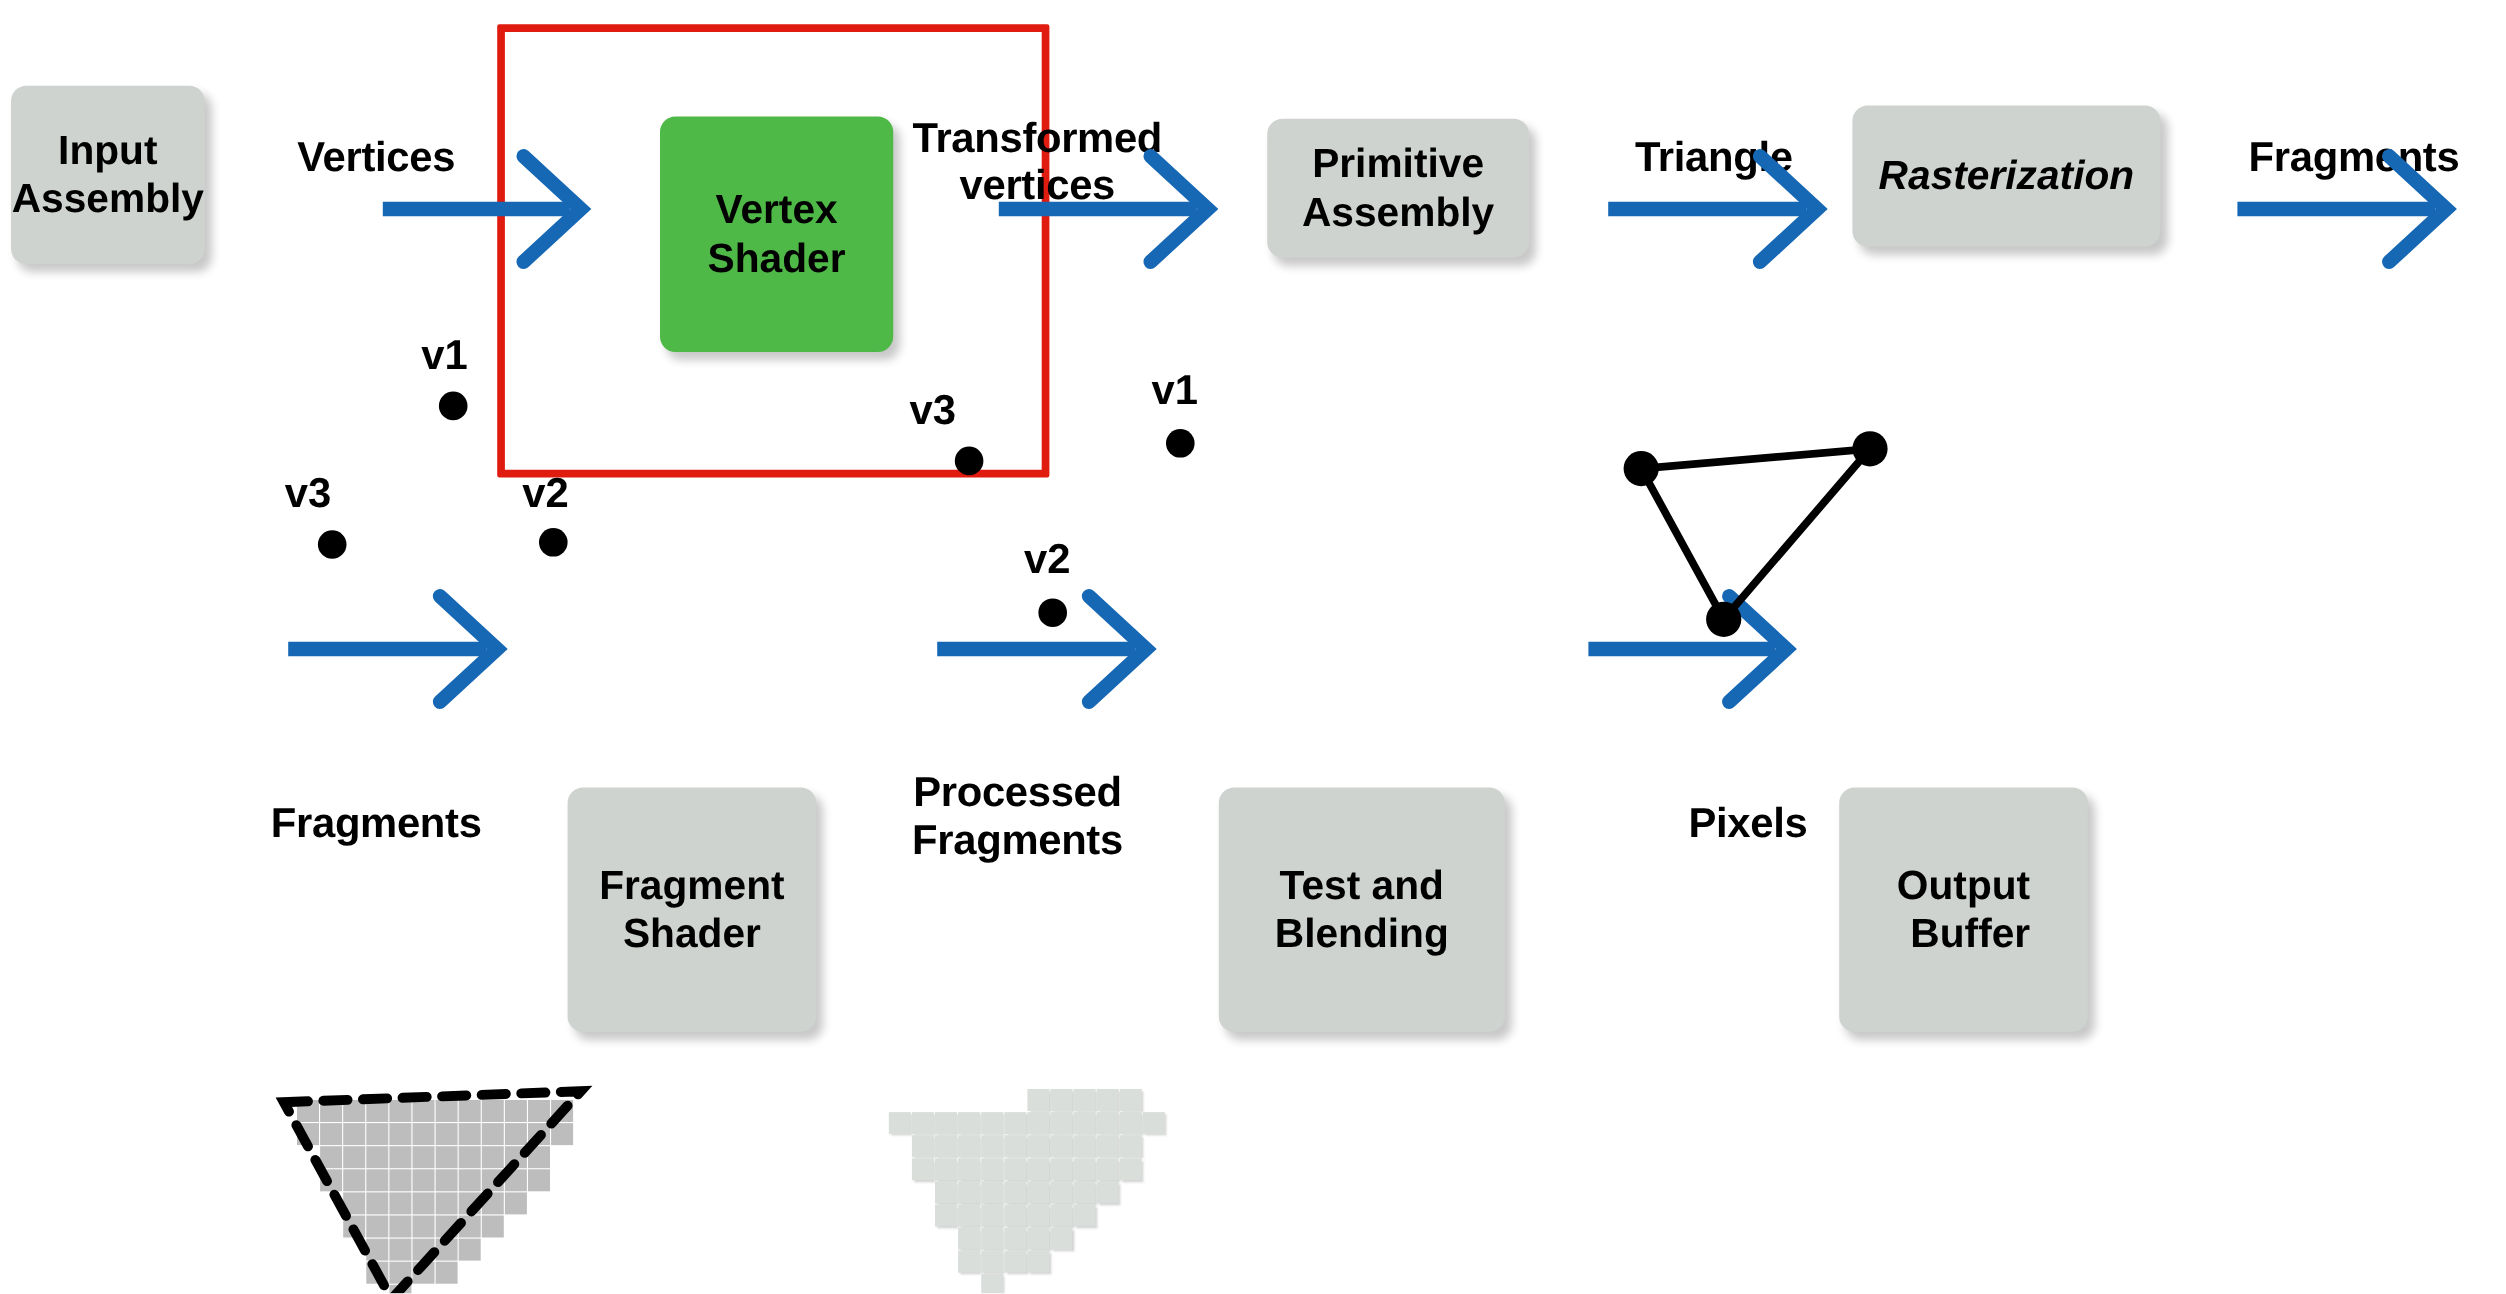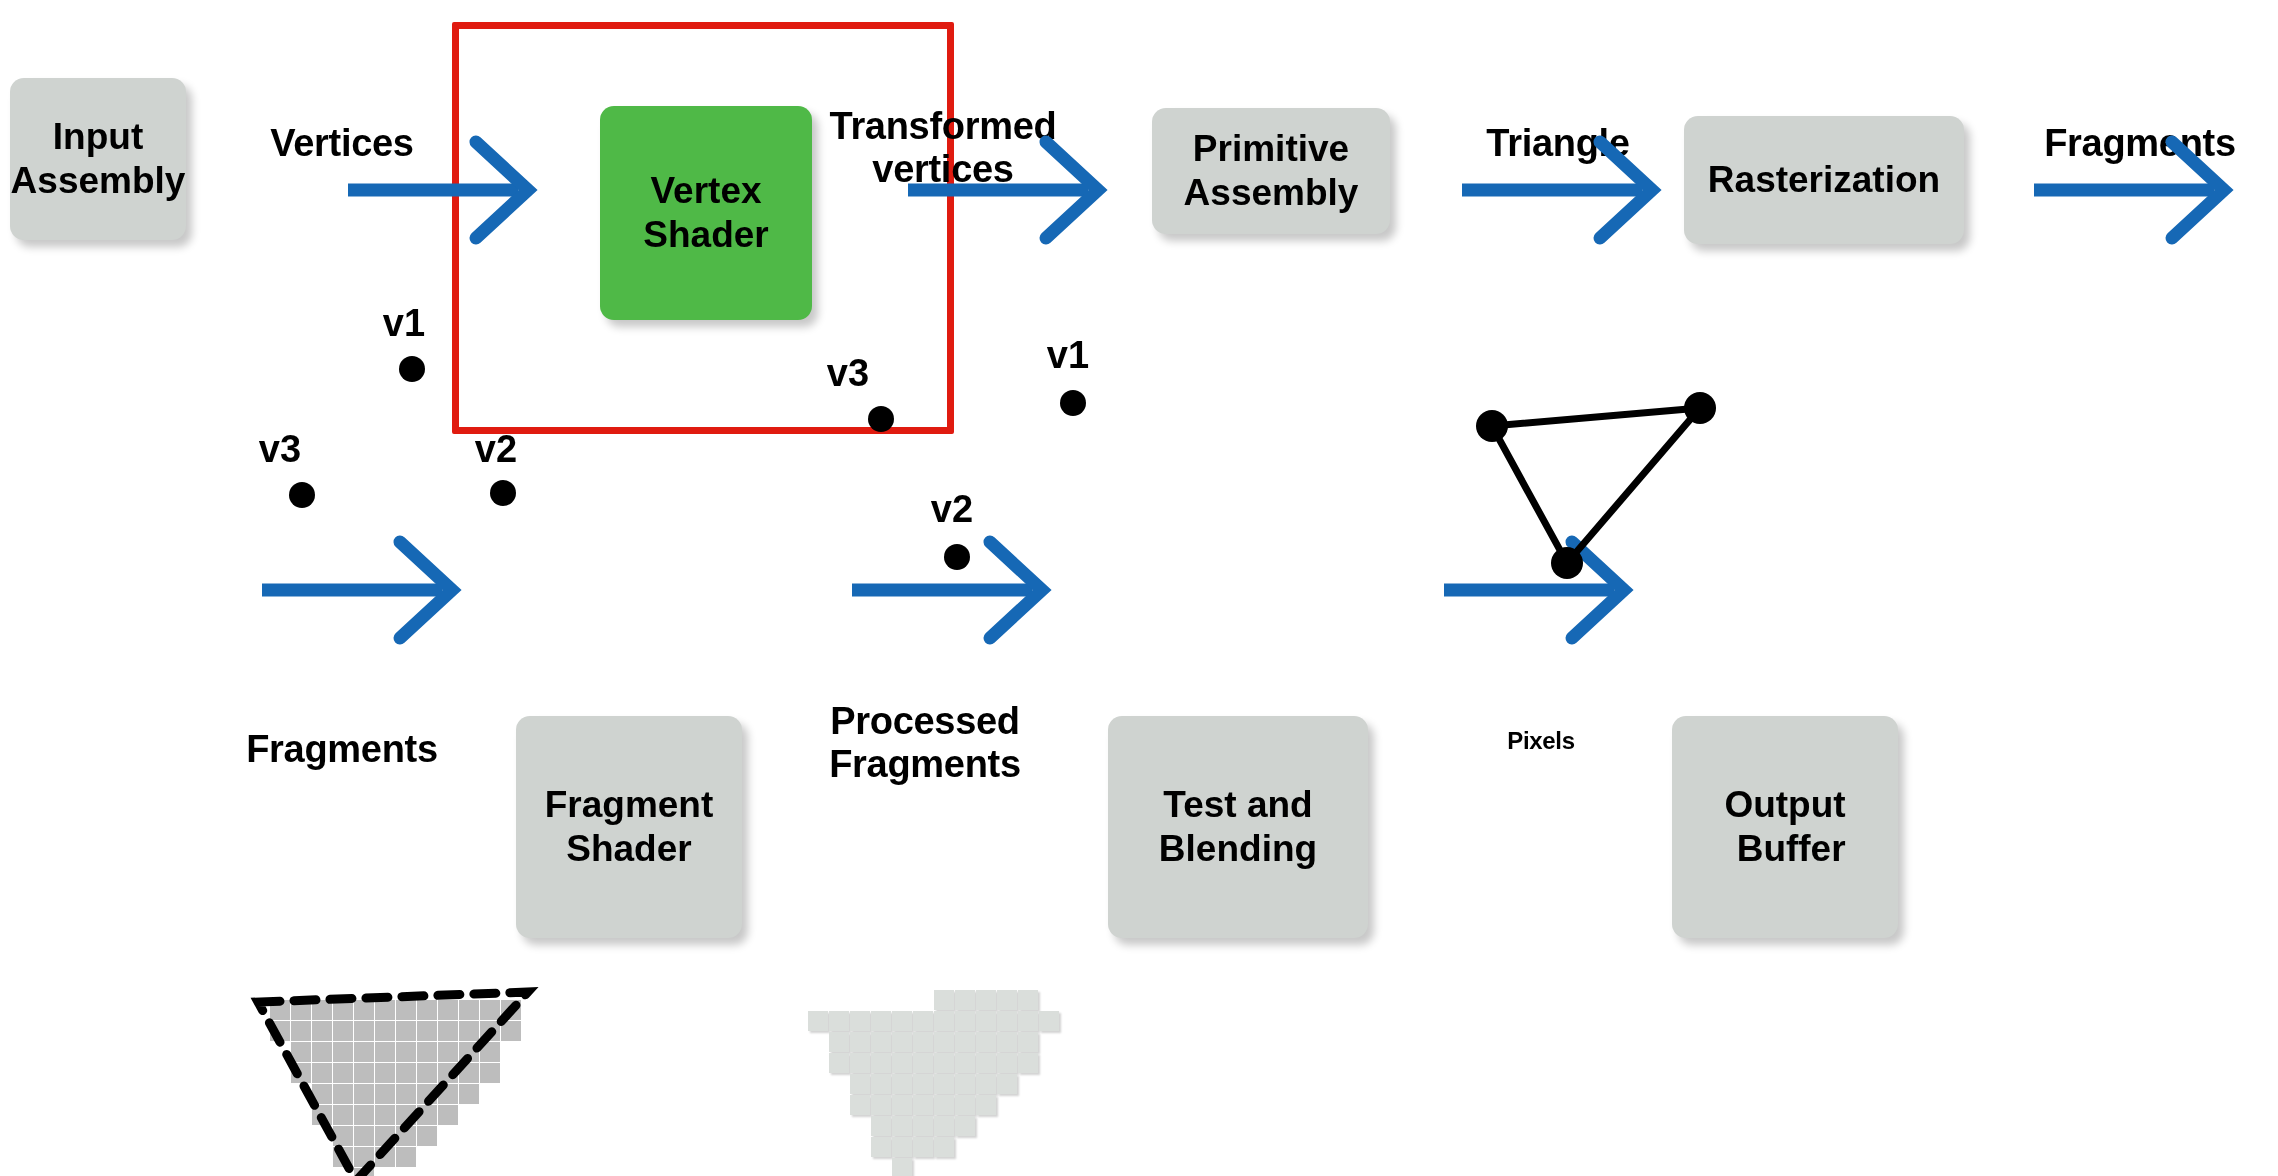--- a/index.html
+++ b/index.html
@@ -114,21 +114,21 @@
 Assembly</span>
       </div>
       <div class="stage-box green" style="left: 600px; top: 106px; width: 212px; height: 214px; font-size: 37px;">
         <span style="white-space: pre-line;">Vertex
 Shader</span>
       </div>
       <div class="stage-box gray" style="left: 1152px; top: 108px; width: 238px; height: 126px; font-size: 37px;">
         <span style="white-space: pre-line;">Primitive
 Assembly</span>
       </div>
-      <div class="stage-box gray" style="left: 1684px; top: 116px; width: 280px; height: 128px; font-size: 37px;">
+      <div class="stage-box gray" style="left: 1684px; top: 96px; width: 280px; height: 128px; font-size: 37px; font-style: italic;">
         <span style="white-space: pre-line;">Rasterization</span>
       </div>
       <div class="stage-box gray" style="left: 516px; top: 716px; width: 226px; height: 222px; font-size: 37px;">
         <span style="white-space: pre-line;">Fragment
 Shader</span>
       </div>
       <div class="stage-box gray" style="left: 1108px; top: 716px; width: 260px; height: 222px; font-size: 37px;">
         <span style="white-space: pre-line;">Test and
 Blending</span>
       </div>
@@ -140,21 +140,21 @@
 
   <div id="flow-labels">
       <div class="flow-label" style="left: 232px; top: 122px; width: 220px; font-size: 38px;">Vertices</div>
       <div class="flow-label" style="left: 818px; top: 105px; width: 250px; font-size: 38px;">Transformed
 vertices</div>
       <div class="flow-label" style="left: 1448px; top: 122px; width: 220px; font-size: 38px;">Triangle</div>
       <div class="flow-label" style="left: 2020px; top: 122px; width: 240px; font-size: 38px;">Fragments</div>
       <div class="flow-label" style="left: 222px; top: 728px; width: 240px; font-size: 38px;">Fragments</div>
       <div class="flow-label" style="left: 800px; top: 700px; width: 250px; font-size: 38px;">Processed
 Fragments</div>
-      <div class="flow-label" style="left: 1446px; top: 728px; width: 190px; font-size: 24px;">Pixels</div>
+      <div class="flow-label" style="left: 1494px; top: 728px; width: 190px; font-size: 38px;">Pixels</div>
     </div>
 
   <div id="arrows">
       <div class="arrow" style="left: 348px; top: 135px; width: 180px; height: 110px;">
         <svg width="180" height="110" viewBox="0 0 180 110">
           <line x1="0" y1="55" x2="170" y2="55" stroke="#1668B5" stroke-width="13"></line>
           <polyline points="128,7 180,55 128,103" fill="none" stroke="#1668B5" stroke-width="13" stroke-linecap="round" stroke-linejoin="miter"></polyline>
         </svg>
       </div>
       <div class="arrow" style="left: 908px; top: 135px; width: 190px; height: 110px;">

